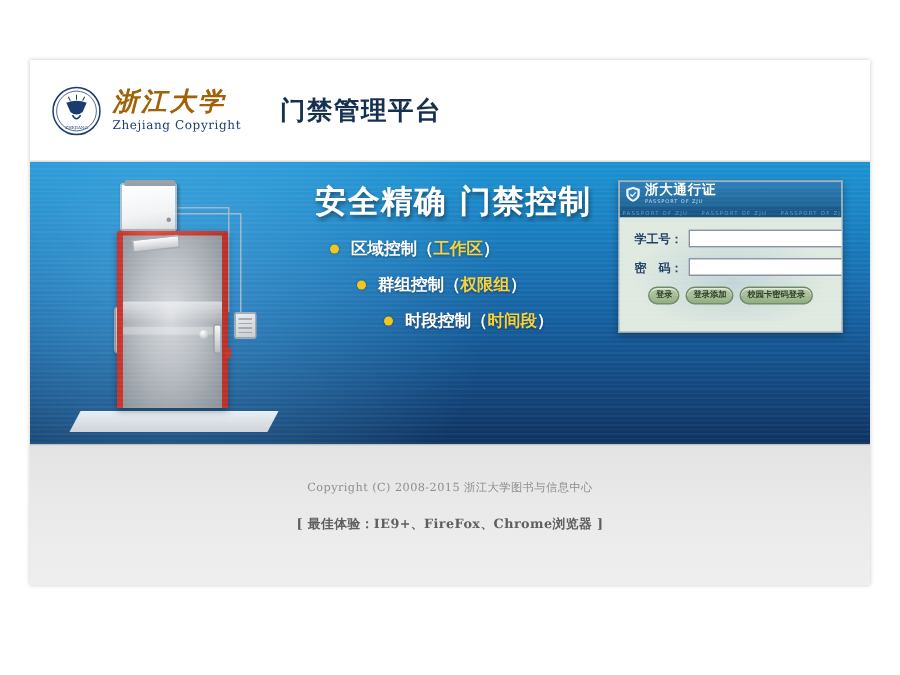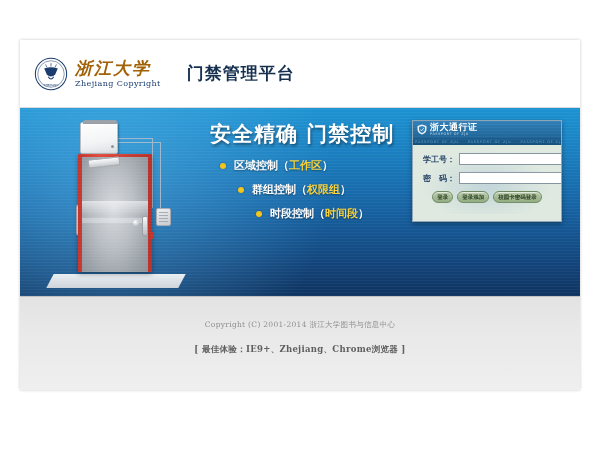--- a/index.html
+++ b/index.html
@@ -537,17 +537,17 @@
         <div class="btn-row">
           <button class="sbtn">登录</button>
           <button class="sbtn">登录添加</button>
           <button class="sbtn">校园卡密码登录</button>
         </div>
       </div>
     </div>
   </div>
 
   <div class="site-footer">
-    <div class="copyright">Copyright (C) 2001-2014 浙江大学图书与信息中心</div>
-    <div class="browser-note">[ 最佳体验：IE9+、Zhejiang、Chrome浏览器 ]</div>
+    <div class="copyright">Copyright (C) 2008-2015 浙江大学图书与信息中心</div>
+    <div class="browser-note">[ 最佳体验：IE9+、FireFox、Chrome浏览器 ]</div>
   </div>
 
 </div>
 
 </body></html>

